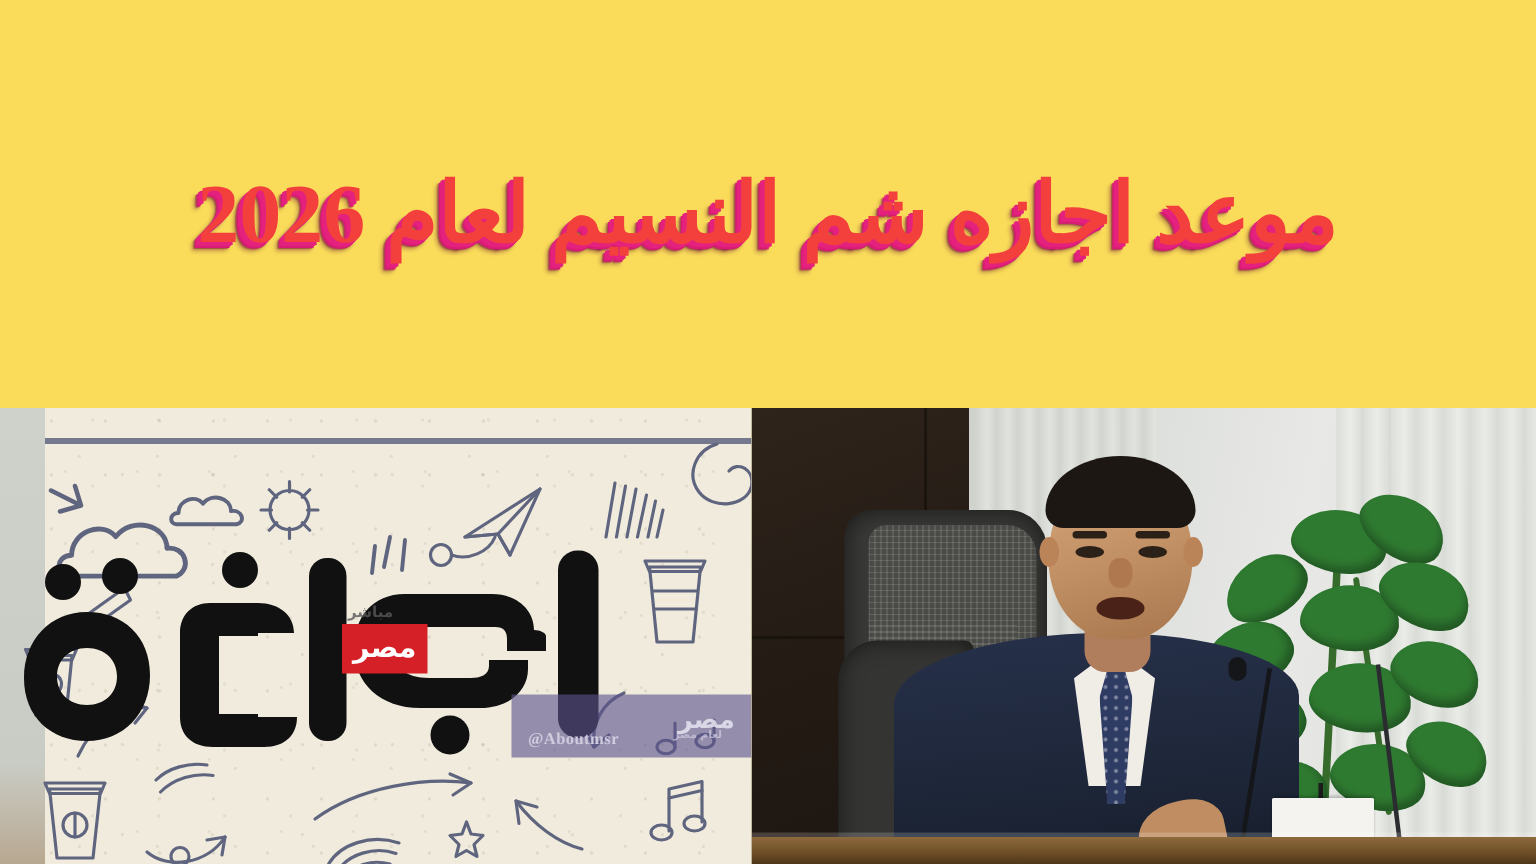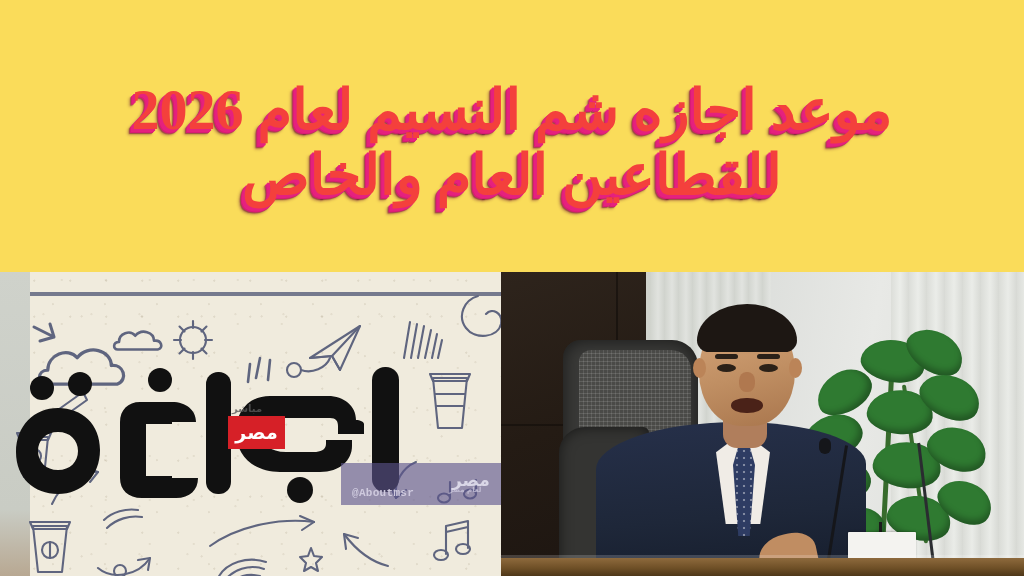--- a/index.html
+++ b/index.html
@@ -250,42 +250,41 @@
   .watermark {
     position:absolute; left:341px; top:191px;
     width:160px; height:42px;
     background:rgba(92,84,140,.62);
     z-index:7;
   }
   .watermark-handle {
     position:absolute; left:352px; top:215px;
     color:#cfcade; font-size:11px; font-weight:bold;
     letter-spacing:.3px; z-index:8;
-    font-family:Liberation Mono, monospace;
+    font-family:Liberation Serif, serif;
     direction:ltr;
   }
   .watermark-logo {
     position:absolute; left:452px; top:198px;
     color:#e2e0ee; font-size:17px; font-weight:bold;
     direction:rtl; z-index:8; opacity:.9;
   }
   .watermark-logo-sub {
     position:absolute; left:449px; top:214px;
     color:#cbc7dd; font-size:7px; font-weight:bold;
     direction:rtl; z-index:8; opacity:.8;
   }
 </style>
 </head>
 <body>
 
 <div class="poster">
 
   <div class="headline-band">
     <div class="headline-line l1">موعد اجازه شم النسيم لعام 2026</div>
-    <div class="headline-line l2">للقطاعين العام والخاص</div>
   </div>
 
   <div class="image-strip">
 
     <div class="photo-left">
       <div class="pl-wall-dark"></div>
       <div class="pl-wall-seam"></div>
       <div class="pl-wall-seam2"></div>
       <div class="pl-wall-light"></div>
       <div class="pl-curtain"></div>

